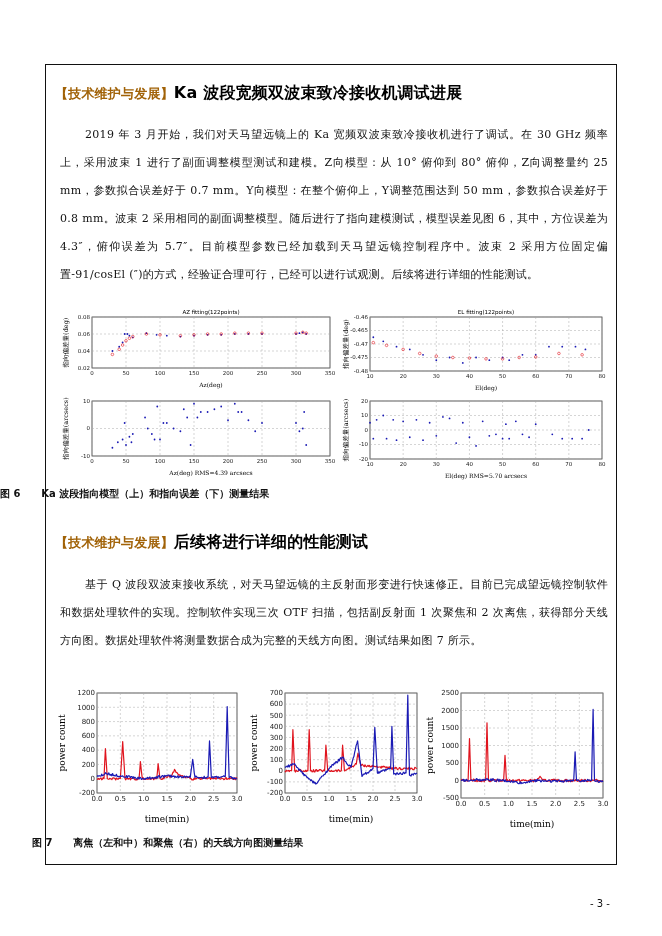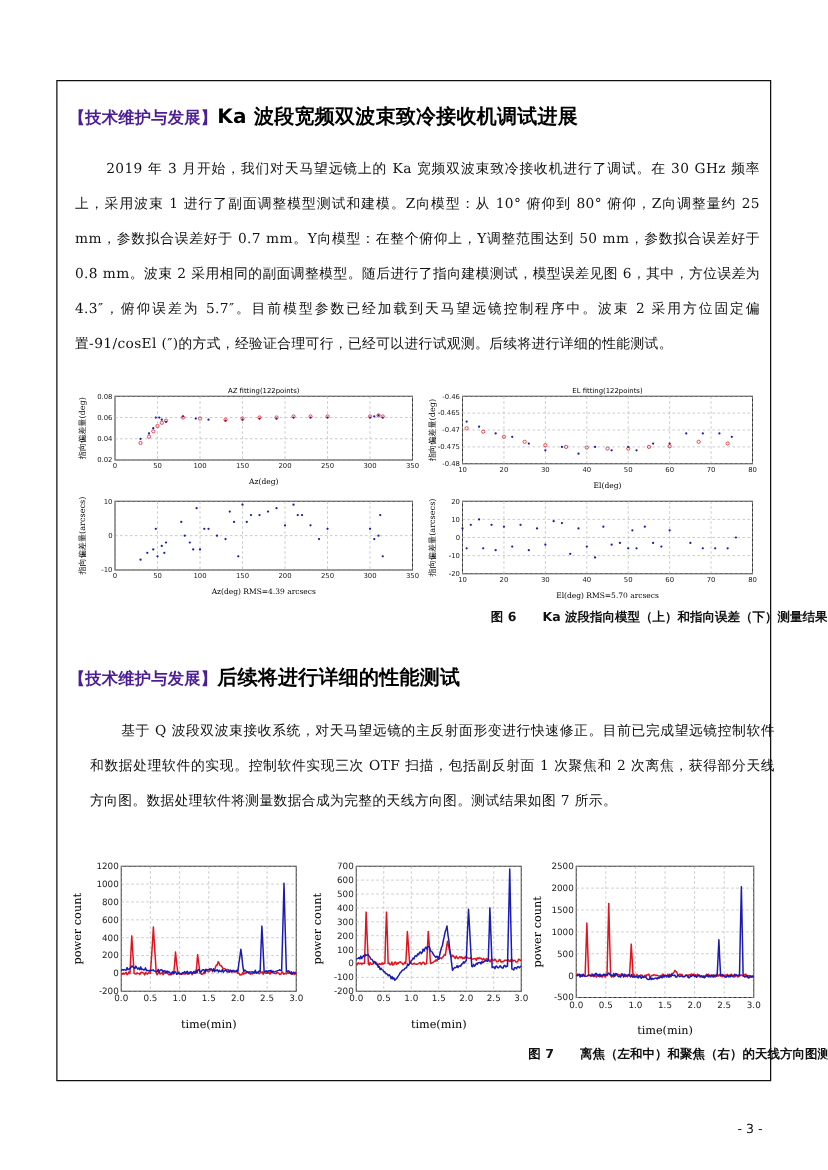--- a/index.html
+++ b/index.html
@@ -1,21 +1,21 @@
 <!DOCTYPE html>
 <html><head>
 <meta charset="utf-8">
 <style>
   html, body { margin:0; padding:0; background:#fff; }
   body { width:662px; height:936px; position:relative; overflow:hidden; font-family:"DejaVu Serif", serif; color:#111; }
   .frame { position:absolute; left:45px; top:64px; width:572px; height:801px; border:1.5px solid #111; box-sizing:border-box; }
   .sec-title { position:absolute; left:55px; font-family:"DejaVu Sans", sans-serif; font-weight:bold; font-size:16px; color:#000; white-space:nowrap; letter-spacing:0.2px; }
-  .sec-title .tag { color:#4c1d95; font-size:13px; font-weight:bold; }
+  .sec-title .tag { color:#a16207; font-size:13px; font-weight:bold; }
   .para { position:absolute; left:60px; width:548px; font-size:11px; line-height:28px; text-align:justify; text-indent:25px; letter-spacing:0.3px; }
-  .caption { position:absolute; left:0; width:662px; text-align:right; font-family:"DejaVu Sans", sans-serif; font-weight:bold; font-size:10px; white-space:pre; }
+  .caption { position:absolute; left:0; width:662px; text-align:left; font-family:"DejaVu Sans", sans-serif; font-weight:bold; font-size:10px; white-space:pre; }
   .chart { position:absolute; }
   .chart svg { display:block; }
   .pagenum { position:absolute; left:590px; top:898px; font-size:10px; font-family:"DejaVu Sans", sans-serif; }
 </style>
 </head>
 <body>
 
 <div class="frame"></div>
 
 <div class="sec-title" style="top:83px;">
@@ -293,21 +293,21 @@
       <circle cx="242.1142857142857" cy="45.7" r="0.9" fill="#1a1ab4"></circle>
       <circle cx="248.74285714285713" cy="37" r="0.9" fill="#1a1ab4"></circle>
     </svg>
   </div>
 
 <div class="caption" style="top:487px;">图 6      Ka 波段指向模型（上）和指向误差（下）测量结果</div>
 
 <div class="sec-title" style="top:532px;">
   <span class="tag">【技术维护与发展】</span><span>后续将进行详细的性能测试</span>
 </div>
-<div class="para" style="top:571px;margin-left:12px;">基于 Q 波段双波束接收系统，对天马望远镜的主反射面形变进行快速修正。目前已完成望远镜控制软件和数据处理软件的实现。控制软件实现三次 OTF 扫描，包括副反射面 1 次聚焦和 2 次离焦，获得部分天线方向图。数据处理软件将测量数据合成为完整的天线方向图。测试结果如图 7 所示。</div>
+<div class="para" style="top:571px;">基于 Q 波段双波束接收系统，对天马望远镜的主反射面形变进行快速修正。目前已完成望远镜控制软件和数据处理软件的实现。控制软件实现三次 OTF 扫描，包括副反射面 1 次聚焦和 2 次离焦，获得部分天线方向图。数据处理软件将测量数据合成为完整的天线方向图。测试结果如图 7 所示。</div>
 
 <div class="chart" style="left:55px; top:685px;">
     <svg id="c4" width="192" height="140">
       <rect x="42" y="8" width="140" height="100" fill="#fff" stroke="#333" stroke-width="0.8"></rect>
       <line x1="42" y1="8" x2="42" y2="108" stroke="#aaa" stroke-width="0.5" stroke-dasharray="2,2"></line>
       <text x="42" y="116" font-size="7" text-anchor="middle" font-family="DejaVu Sans, sans-serif" fill="#222">0.0</text>
       <line x1="65.33333333333333" y1="8" x2="65.33333333333333" y2="108" stroke="#aaa" stroke-width="0.5" stroke-dasharray="2,2"></line>
       <text x="65.33333333333333" y="116" font-size="7" text-anchor="middle" font-family="DejaVu Sans, sans-serif" fill="#222">0.5</text>
       <line x1="88.66666666666666" y1="8" x2="88.66666666666666" y2="108" stroke="#aaa" stroke-width="0.5" stroke-dasharray="2,2"></line>
       <text x="88.66666666666666" y="116" font-size="7" text-anchor="middle" font-family="DejaVu Sans, sans-serif" fill="#222">1.0</text>

